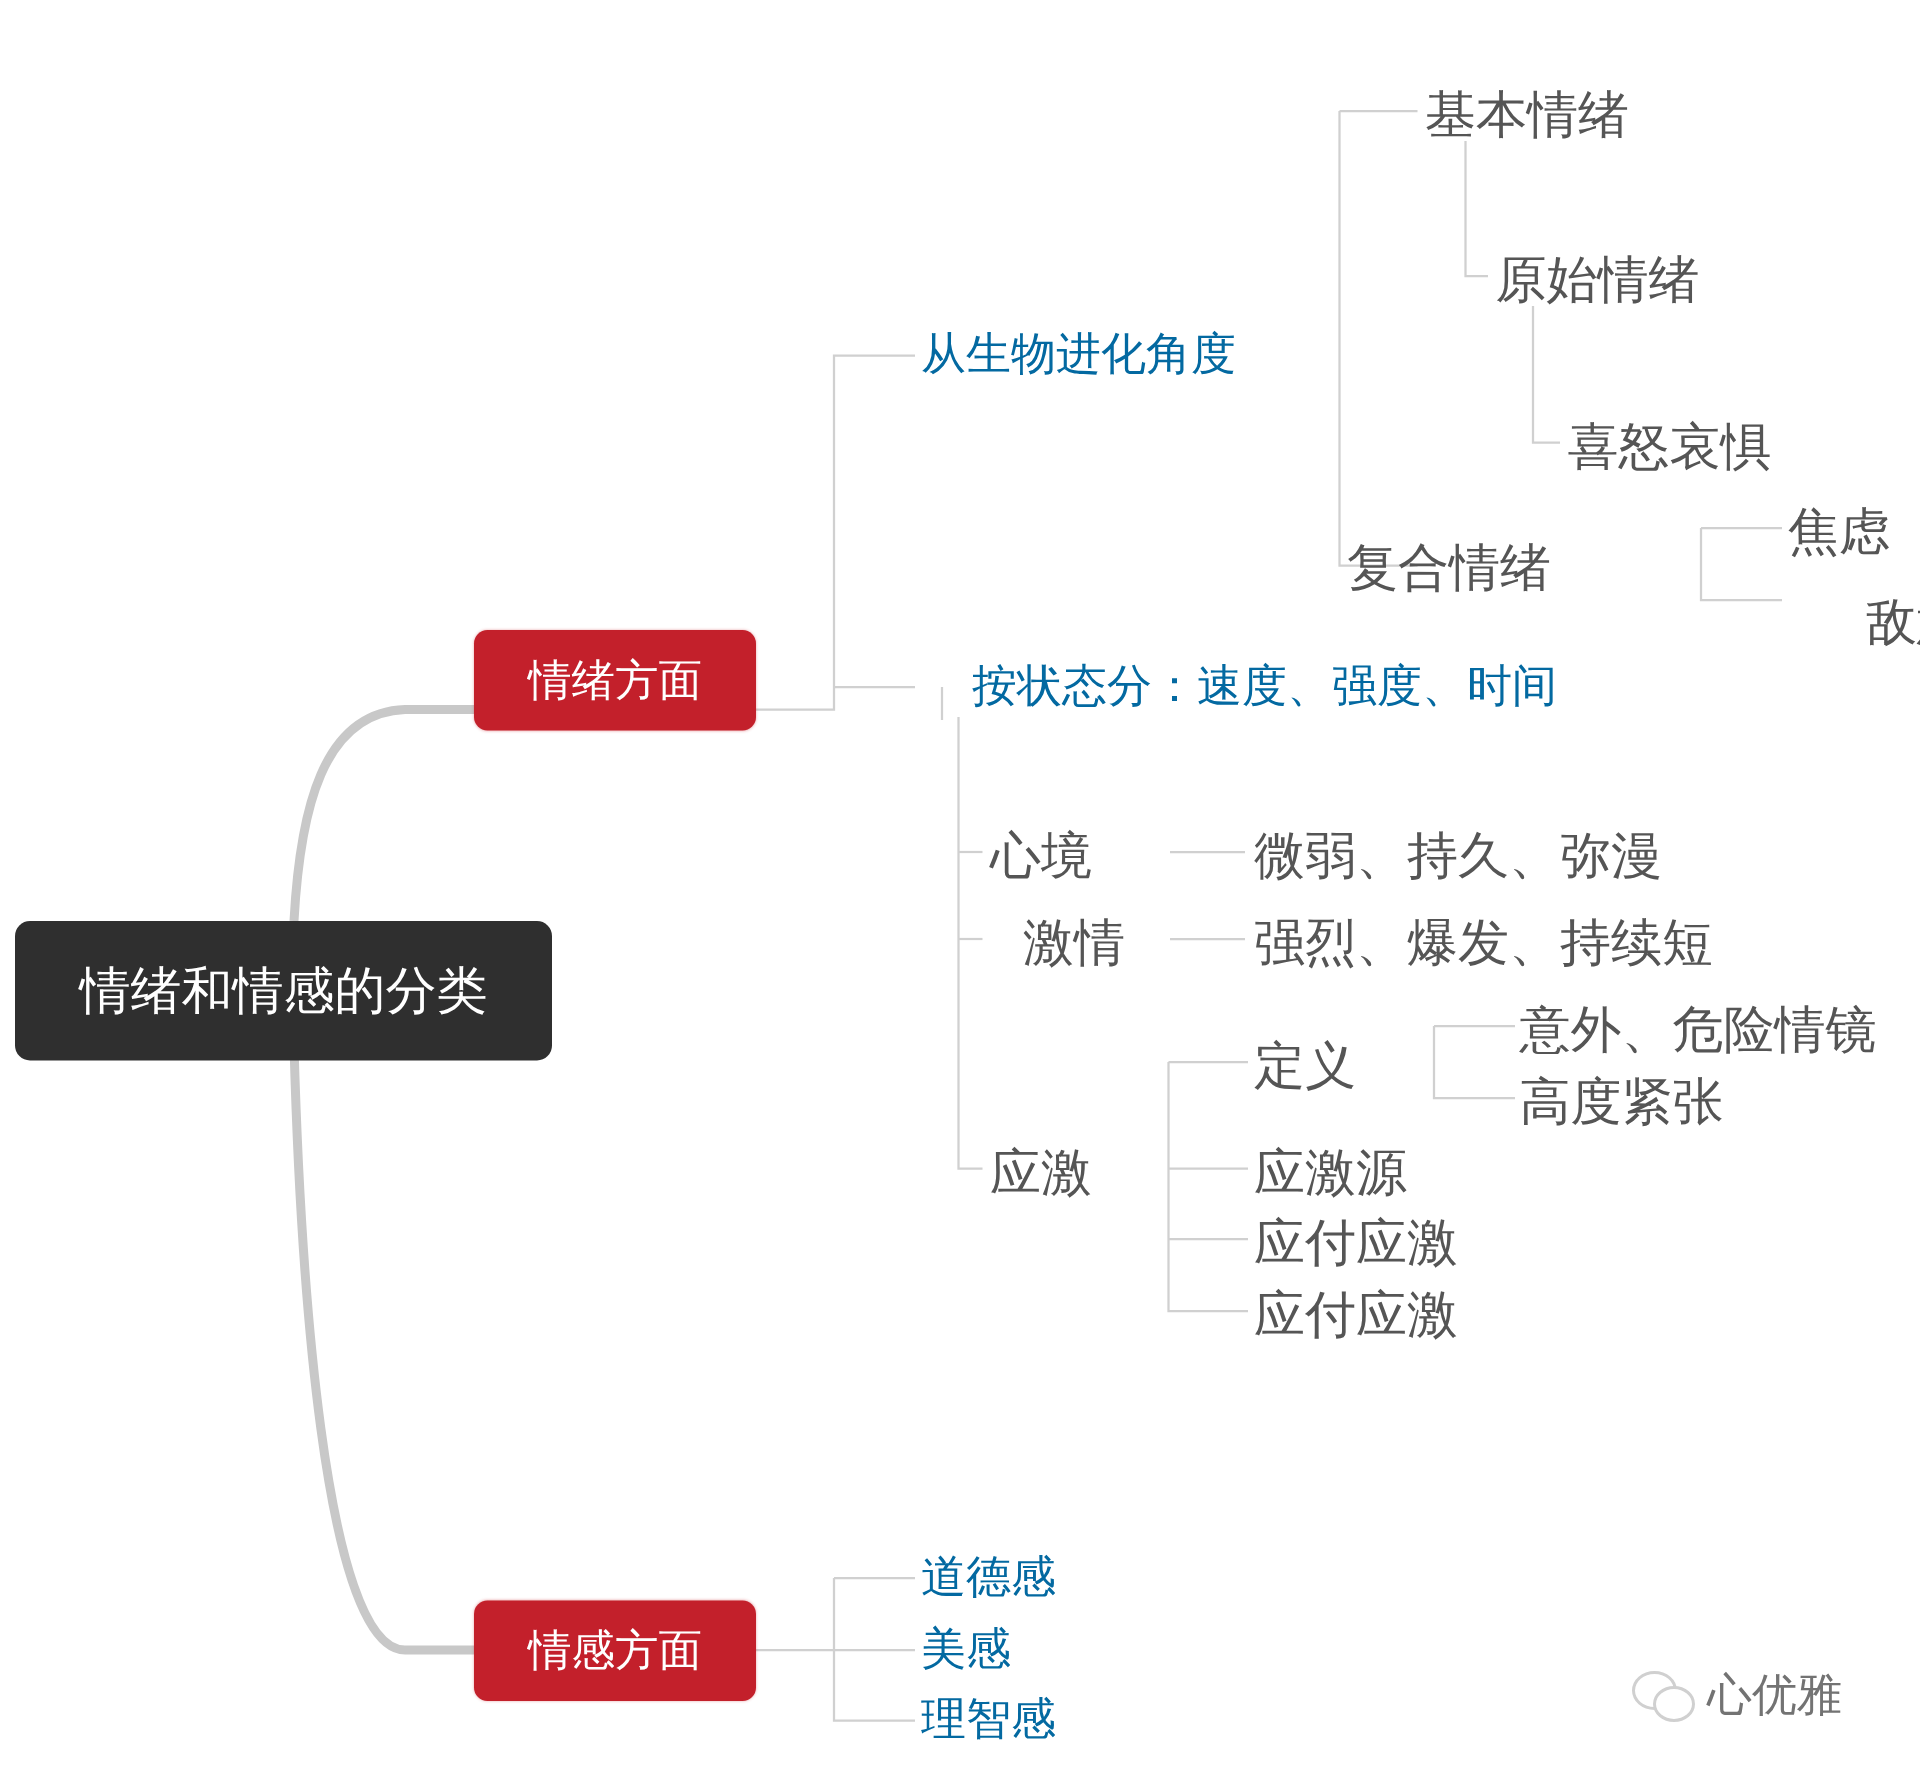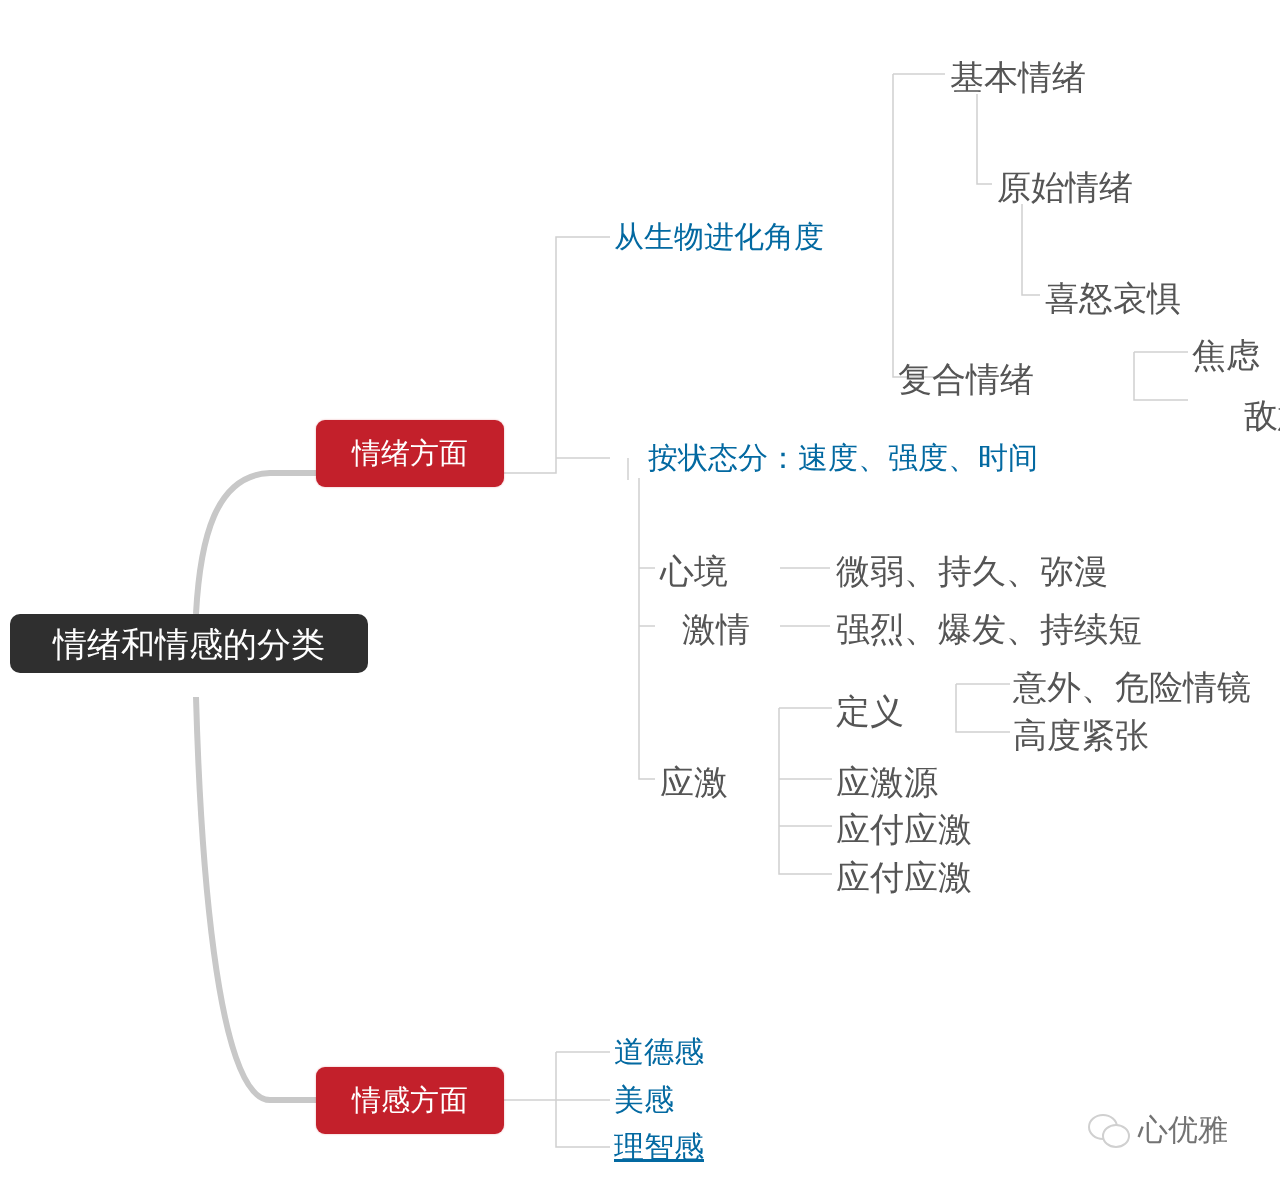--- a/index.html
+++ b/index.html
@@ -1,20 +1,20 @@
 <!DOCTYPE html>
 <html><head>
 <meta charset="utf-8">
 <style>
   html, body { margin: 0; padding: 0; background: #ffffff; }
   body { width: 1280px; height: 1187px; position: relative; overflow: hidden;
          font-family: "DejaVu Sans", "Liberation Sans", sans-serif; color: #333; }
   .lines { position: absolute; left: 0; top: 0; width: 1280px; height: 1187px; }
   .node { position: absolute; white-space: nowrap; line-height: 1; }
-  .root { left: 10px; top: 614px; width: 358px; height: 59px; background: #2f2f2f;
+  .root { left: 10px; top: 614px; width: 358px; height: 93px; background: #2f2f2f;
           border-radius: 10px; color: #fff; font-size: 34px; display: flex;
           align-items: center; justify-content: center; }
   .branch { width: 188px; height: 67px; background: #c3202b; border-radius: 9px;
             color: #fff; font-size: 29px; display: flex; align-items: center;
             justify-content: center; box-shadow: 0 0 2px rgba(200,30,40,.4); }
   .l1 { font-size: 30px; color: #0369a1; }
   .l2 { font-size: 34px; color: #555; }
   .watermark { position: absolute; left: 1088px; top: 1110px; color: #737373; font-size: 30px;
                display: flex; align-items: center; gap: 6px; }
   .wm-icon { width: 44px; height: 34px; position: relative; }
@@ -85,21 +85,21 @@
 <div class="node l2" style="left:660px; top:765px;">应激</div>
 <div class="node l2" style="left:836px; top:694px;">定义</div>
 <div class="node l2" style="left:1013px; top:670px;">意外、危险情镜</div>
 <div class="node l2" style="left:1013px; top:718px;">高度紧张</div>
 <div class="node l2" style="left:836px; top:765px;">应激源</div>
 <div class="node l2" style="left:836px; top:812px;">应付应激</div>
 <div class="node l2" style="left:836px; top:860px;">应付应激</div>
 
 <div class="node l1" style="left:614px; top:1037px;">道德感</div>
 <div class="node l1" style="left:614px; top:1085px;">美感</div>
-<div class="node l1" style="left:614px; top:1132px;text-decoration:underline;">理智感</div>
+<div class="node l1" style="left:614px; top:1132px;">理智感</div>
 
 <div class="watermark">
   <div class="wm-icon">
     <span style="left:0; top:0; width:26px; height:22px;"></span>
     <span style="left:14px; top:10px; width:24px; height:20px;"></span>
   </div>
   <span>心优雅</span>
 </div>
 
 </body></html>

